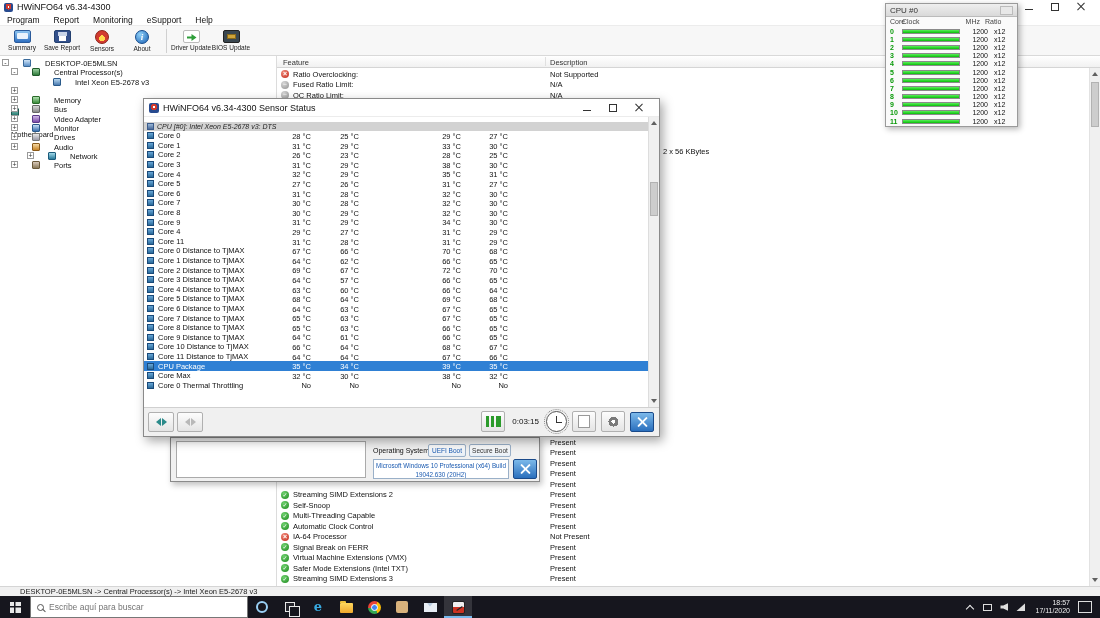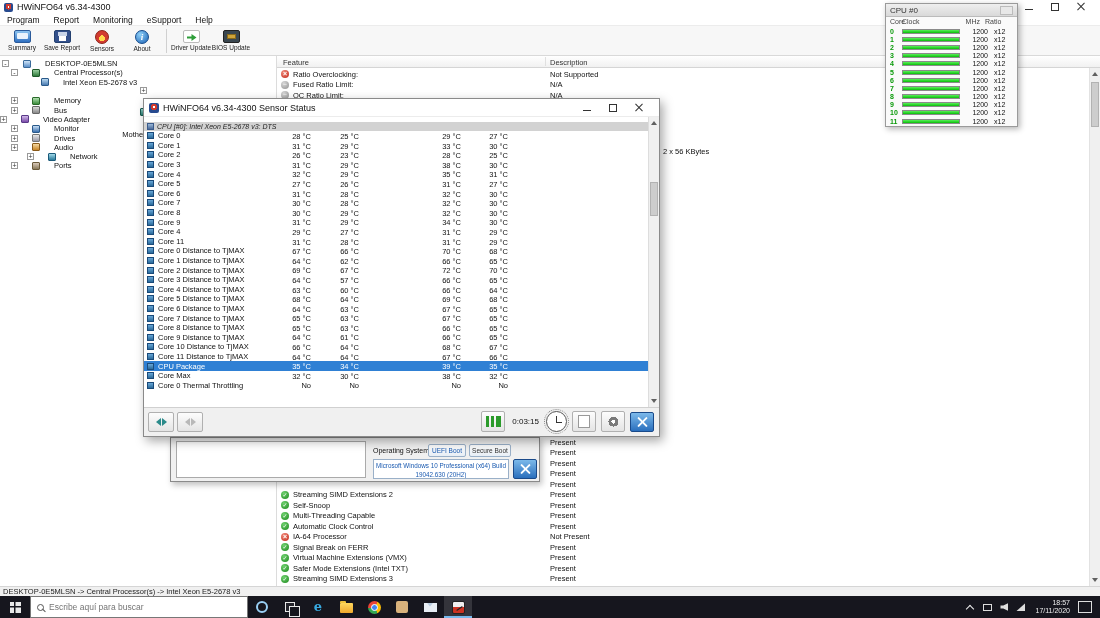--- a/index.html
+++ b/index.html
@@ -32,21 +32,21 @@
 .sensors-icon{border-radius:50%;width:14px;height:14px;background:radial-gradient(circle at 50% 60%,#ffd84a 0 3px,#d23b2f 3px);border:1px solid #8a1f16}
 .about-icon{border-radius:50%;width:14px;height:14px;background:radial-gradient(circle at 35% 30%,#8fd0f8,#1b62b5);border:1px solid #134a8c}
 .about-icon::after{content:"i";position:absolute;inset:0;color:#fff;font:italic bold 9px/13px "Liberation Serif",serif;text-align:center}
 .driver-update-icon{background:#fff;border:1px solid #bbb}
 .driver-update-icon::after{content:"";position:absolute;left:3px;top:3px;width:10px;height:7px;background:#2e9e3a;clip-path:polygon(0 35%,50% 35%,50% 0,100% 50%,50% 100%,50% 65%,0 65%)}
 .bios-update-icon{background:#3a4750;border:1px solid #222}
 .bios-update-icon::after{content:"";position:absolute;inset:3px;background:#cfa43a;border:1px solid #8a6a1a}
 
 .content{flex:1;display:flex;position:relative;min-height:0}
 .tree{width:277px;background:#fff;border-right:1px solid #dcdcdc;padding-top:3px;overflow:hidden;font-size:7.5px}
-.trow{height:9.3px;display:flex;align-items:center;gap:14px;white-space:nowrap;color:#111}
+.trow{height:9.3px;display:flex;align-items:flex-start;gap:14px;white-space:nowrap;color:#111}
 .texp{width:7px;height:7px;border:1px solid #999;background:#fff;font-size:7px;line-height:5px;text-align:center;color:#333;flex:0 0 auto}
 .texp-spacer{width:7px;flex:0 0 auto}
 .tic{width:8px;height:8px;flex:0 0 auto;border-radius:1px}
 .tlab{line-height:9px}
 .computer-icon{background:linear-gradient(#cfe4f7,#5b8fc8);border:1px solid #3a6a9a}
 .cpu-icon{background:linear-gradient(#9ad0a0,#2f7a3a);border:1px solid #1f5a2a}
 .processor-icon{background:linear-gradient(#b8d8f0,#4a7ab0);border:1px solid #2a5a8a}
 .motherboard-icon{background:linear-gradient(#8fd0c8,#2a7a70);border:1px solid #1a5a50}
 .memory-icon{background:linear-gradient(#b0e0b0,#3a8a3a);border:1px solid #2a6a2a}
 .bus-icon{background:linear-gradient(#d8d8d8,#888);border:1px solid #666}
@@ -74,21 +74,21 @@
 .ic-gray-dash{background:radial-gradient(circle at 35% 30%,#d8d8d8,#909090)}
 .ic-gray-dash::after{content:"–";position:absolute;inset:0;color:#fff;font-size:6px;line-height:7px;text-align:center}
 #fbottom{position:absolute;left:0;right:12px;top:381px}
 .cache-frag{position:absolute;left:386px;top:91px;color:#111;white-space:nowrap}
 .vscroll{position:absolute;top:12px;right:0;bottom:0;width:11px;background:#f0f0f0;border-left:1px solid #e2e2e2}
 .sb-up{position:absolute;top:0;left:0;right:0;height:11px;display:flex;align-items:center;justify-content:center}
 .sb-down{position:absolute;bottom:0;left:0;right:0;height:11px;display:flex;align-items:center;justify-content:center}
 .arr-up{width:0;height:0;border:3px solid transparent;border-bottom:4px solid #606060;margin-bottom:2px}
 .arr-down{width:0;height:0;border:3px solid transparent;border-top:4px solid #606060;margin-top:2px}
 .sb-thumb{position:absolute;left:1px;right:1px;background:#cdcdcd;border:1px solid #b2b2b2}
-.statusbar{height:10px;background:#f0f0f0;border-top:1px solid #d5d5d5;font-size:7.5px;line-height:9px;padding-left:3px;color:#222}
+.statusbar{height:10px;background:#f0f0f0;border-top:1px solid #d5d5d5;font-size:7.5px;line-height:9px;padding-left:20px;color:#222}
 
 
 .frag-window{position:absolute;left:170px;top:437px;width:370px;height:45px;background:#f0f0f0;border:1px solid #8a8a8a;z-index:2;font-size:7px;box-shadow:2px 3px 6px rgba(0,0,0,.25)}
 .fw-listbox{position:absolute;left:5px;top:3px;width:190px;height:37px;background:#fff;border:1px solid #aaa}
 .fw-oslabel{position:absolute;left:202px;top:9px;color:#111;font-size:7px}
 .fw-btn{position:absolute;top:6px;height:13px;border:1px solid #9ab0c8;border-radius:2px;background:linear-gradient(#fdfdfd,#e8eef5);font-size:6.5px;line-height:11px;text-align:center}
 .fw-uefi{left:257px;width:38px;color:#1a5ab0}
 .fw-secure{left:298px;width:42px;color:#333}
 .fw-osbox{position:absolute;left:202px;top:21px;width:136px;height:20px;border:1px solid #9ab0c8;background:#fff;color:#1a5ab0;font-size:6.3px;line-height:9px;text-align:center;padding-top:1px;overflow:hidden}
 .blue-x{width:24px;height:20px;border:1px solid #1a4a8a;border-radius:2px;background:linear-gradient(#7cb9ea,#2a6fbd);position:relative;flex:0 0 auto}
@@ -235,41 +235,41 @@
           <div class="trow" style="padding-left: 2px;">
             <span class="texp">-</span>
             <span class="tic computer-icon"></span>
             <span class="tlab">DESKTOP-0E5MLSN</span>
           </div>
           <div class="trow" style="padding-left: 11px;">
             <span class="texp">-</span>
             <span class="tic cpu-icon"></span>
             <span class="tlab">Central Processor(s)</span>
           </div>
-          <div class="trow" style="padding-left: 20px;">
+          <div class="trow" style="padding-left: 32px;">
             <span class="texp-spacer"></span>
             <span class="tic processor-icon"></span>
             <span class="tlab">Intel Xeon E5-2678 v3</span>
           </div>
           <div class="trow" style="padding-left: 11px; flex-direction: column;">
             <span class="texp">+</span>
             <span class="tic motherboard-icon"></span>
             <span class="tlab">Motherboard</span>
           </div>
           <div class="trow" style="padding-left: 11px;">
             <span class="texp">+</span>
             <span class="tic memory-icon"></span>
             <span class="tlab">Memory</span>
           </div>
           <div class="trow" style="padding-left: 11px;">
             <span class="texp">+</span>
             <span class="tic bus-icon"></span>
             <span class="tlab">Bus</span>
           </div>
-          <div class="trow" style="">
+          <div class="trow" style="padding-left: 11px;">
             <span class="texp">+</span>
             <span class="tic video-icon"></span>
             <span class="tlab">Video Adapter</span>
           </div>
           <div class="trow" style="padding-left: 11px;">
             <span class="texp">+</span>
             <span class="tic monitor-icon"></span>
             <span class="tlab">Monitor</span>
           </div>
           <div class="trow" style="padding-left: 11px;">

